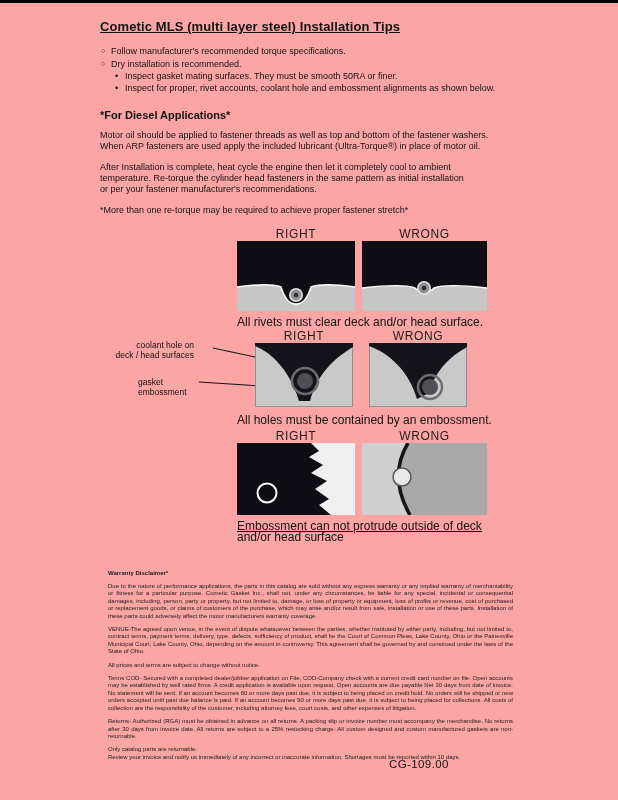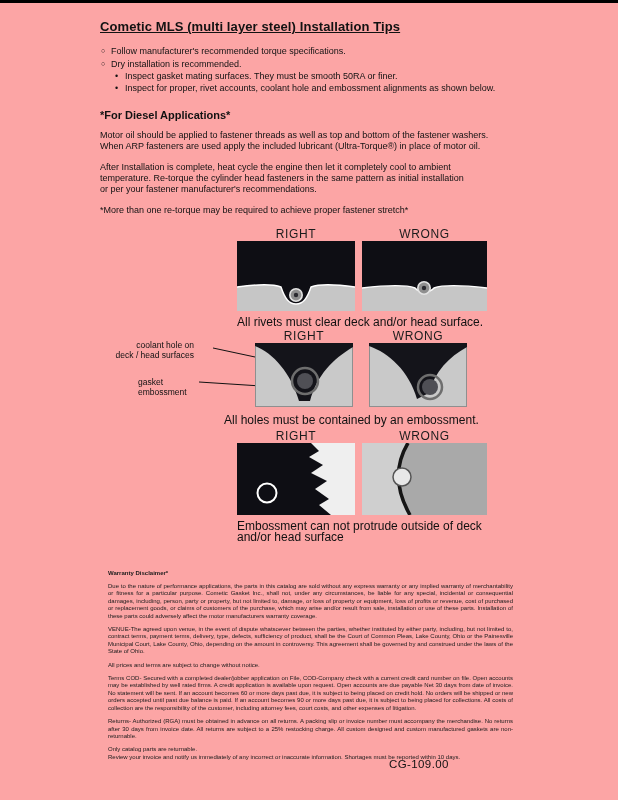--- a/index.html
+++ b/index.html
@@ -129,41 +129,41 @@
     </svg>
   </div>
   <div class="dg-panel" style="left:369px; top:343px;">
     <svg width="98" height="64" viewBox="0 0 98 64">
       <rect x="0.5" y="0.5" width="97" height="63" fill="#c9c9c9" stroke="#8f8f8f"></rect>
       <path d="M0,0 L98,0 L98,4 C80,14 66,28 60,50 L48,56 C40,28 20,10 0,3 Z" fill="#14141a"></path>
       <circle cx="61" cy="44" r="12" fill="none" stroke="#6e6e6e" stroke-width="2.5"></circle>
       <circle cx="61" cy="44" r="8" fill="#4f4f55"></circle>
     </svg>
   </div>
-  <div class="dg-caption" style="left:224px; top:413px;text-align:right;">All holes must be contained by an embossment.</div>
+  <div class="dg-caption" style="left:237px; top:413px;text-align:right;">All holes must be contained by an embossment.</div>
 
   <div class="dg-label" style="left:237px; top:429px; width:118px;">RIGHT</div>
   <div class="dg-label" style="left:362px; top:429px; width:125px;">WRONG</div>
 
   <div class="dg-panel" style="left:237px; top:443px;">
     <svg width="118" height="72" viewBox="0 0 118 72">
       <rect width="118" height="72" fill="#efefef"></rect>
       <path d="M0,0 L74,0 L82,8 L72,14 L86,22 L74,30 L90,38 L78,46 L92,56 L82,62 L94,72 L0,72 Z" fill="#0e0e14"></path>
       <circle cx="30" cy="50" r="9.5" fill="none" stroke="#ffffff" stroke-width="2"></circle>
     </svg>
   </div>
   <div class="dg-panel" style="left:362px; top:443px;">
     <svg width="125" height="72" viewBox="0 0 125 72">
       <rect width="125" height="72" fill="#cfcfcf"></rect>
       <path d="M46,0 C34,20 32,44 48,72 L125,72 L125,0 Z" fill="#a9a9a9"></path>
       <path d="M46,0 C34,20 32,44 48,72" fill="none" stroke="#151515" stroke-width="3.5"></path>
       <circle cx="40" cy="34" r="9" fill="#e8e8e8" stroke="#555555" stroke-width="1.5"></circle>
     </svg>
   </div>
-  <div class="dg-caption" style="left:237px; top:519px;">Embossment can not protrude outside of deck</div>
+  <div class="dg-caption" style="left:237px; top:519px;text-decoration:underline;">Embossment can not protrude outside of deck</div>
   <div class="dg-caption" style="left:237px; top:530px;">and/or head surface</div>
 
   <div class="legal">
     <div class="legal-heading">Warranty Disclaimer*</div>
     <p>Due to the nature of performance applications, the parts in this catalog are sold without any express warranty or any implied warranty of merchantability or fitness for a particular purpose.  Cometic Gasket Inc., shall not, under any circumstances, be liable for any special, incidental or consequential damages, including, person, party or property, but not limited to, damage, or loss of property or equipment, loss of profits or revenue, cost of purchased or replacement goods, or claims of customers of the purchase, which may arise and/or result from sale, installation or use of these parts.  Installation of these parts could adversely affect the motor manufacturers warranty coverage.</p>
     <p>VENUE-The agreed upon venue, in the event of dispute whatsoever between the parties, whether instituted by either party, including, but not limited to, contract terms, payment terms, delivery, type, defects, sufficiency of product, shall be the Court of Common Pleas, Lake County, Ohio or the Painesville Municipal Court, Lake County, Ohio, depending on the amount in controversy. This agreement shall be governed by and construed under the laws of the State of Ohio.</p>
     <p>All prices and terms are subject to change without notice.</p>
     <p>Terms COD- Secured with a completed dealer/jobber application on File, COD-Company check with a current credit card number on file.  Open accounts may be established by well rated firms.  A credit application is available upon request.  Open accounts are due payable Net 30 days from date of invoice.  No statement will be sent.  If an account becomes 60 or more days past due, it is subject to being placed on credit hold.  No orders will be shipped or new orders accepted until past due balance is paid.  If an account becomes 90 or more days past due, it is subject to being placed for collections.  All costs of collection are the responsibility of the customer, including attorney fees, court costs, and other expenses of litigation.</p>
     <p>Returns- Authorized (RGA) must be obtained in advance on all returns.  A packing slip or invoice number must accompany the merchandise.  No returns after 30 days from invoice date.  All returns are subject to a 25% restocking charge.  All custom designed and custom manufactured gaskets are non-returnable.</p>
     <p class="tight">Only catalog parts are returnable.</p>

